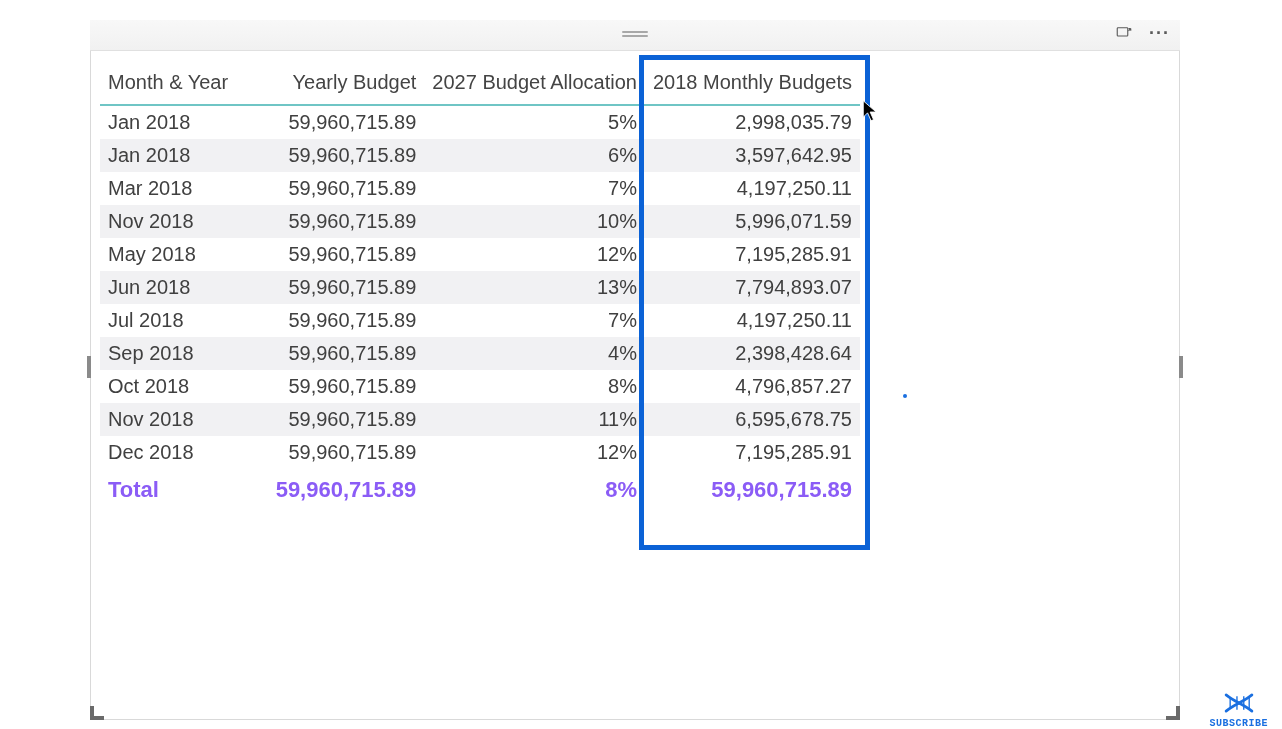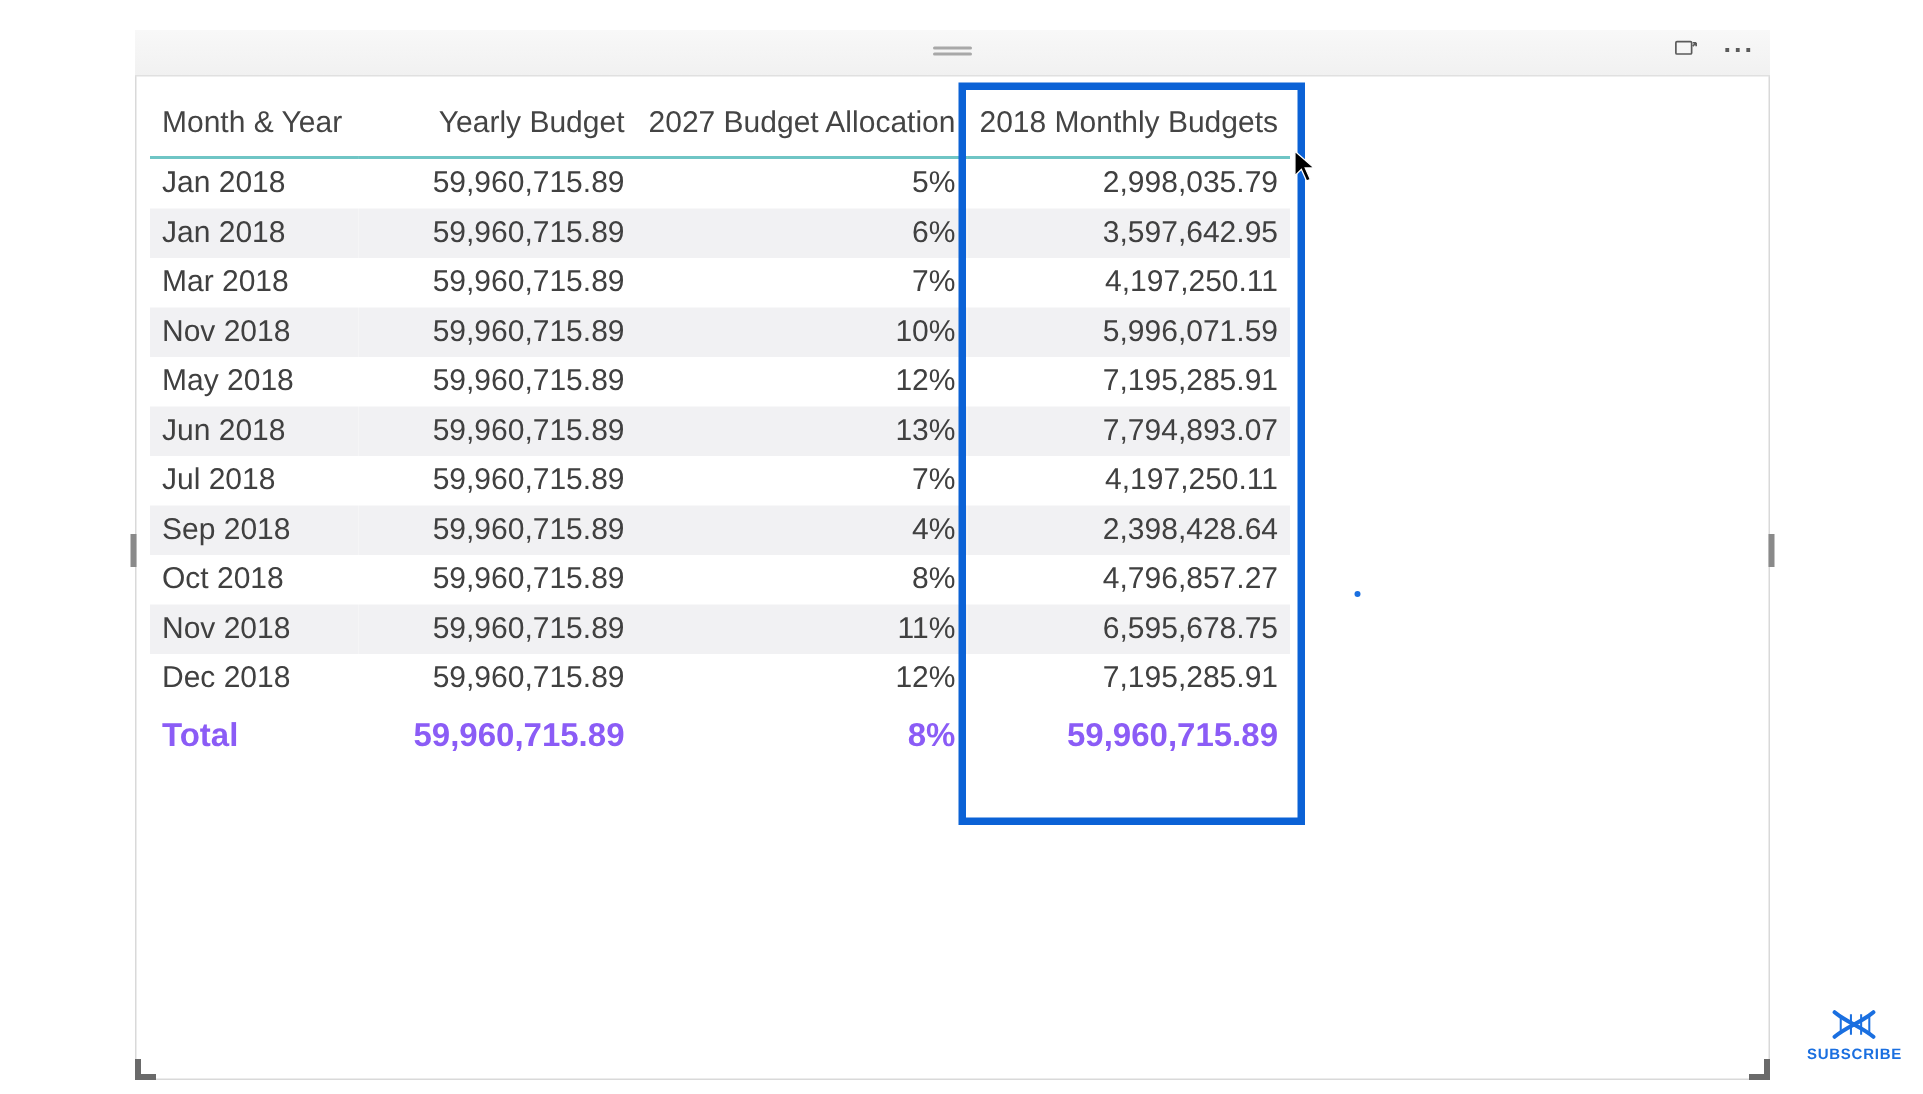--- a/index.html
+++ b/index.html
@@ -179,26 +179,27 @@
   .blue-dot {
     position:absolute;
     width:4px;height:4px;border-radius:50%;
     background:#1a6fe0;
   }
 
   
   .subscribe {
     position:absolute;
     right:14px;
-    bottom:20px;
+    bottom:0;
     text-align:left;
     color:#1a6fe0;
     font-size:10px;
     font-weight:700;
     letter-spacing:0.5px;
+    font-family:Liberation Mono, monospace;
   }
   .subscribe svg{ width:34px;height:26px;display:block;margin:0 auto 2px; }
 </style>
 </head>
 <body>
 
 <div class="canvas">
 
   <div class="visual">
 

